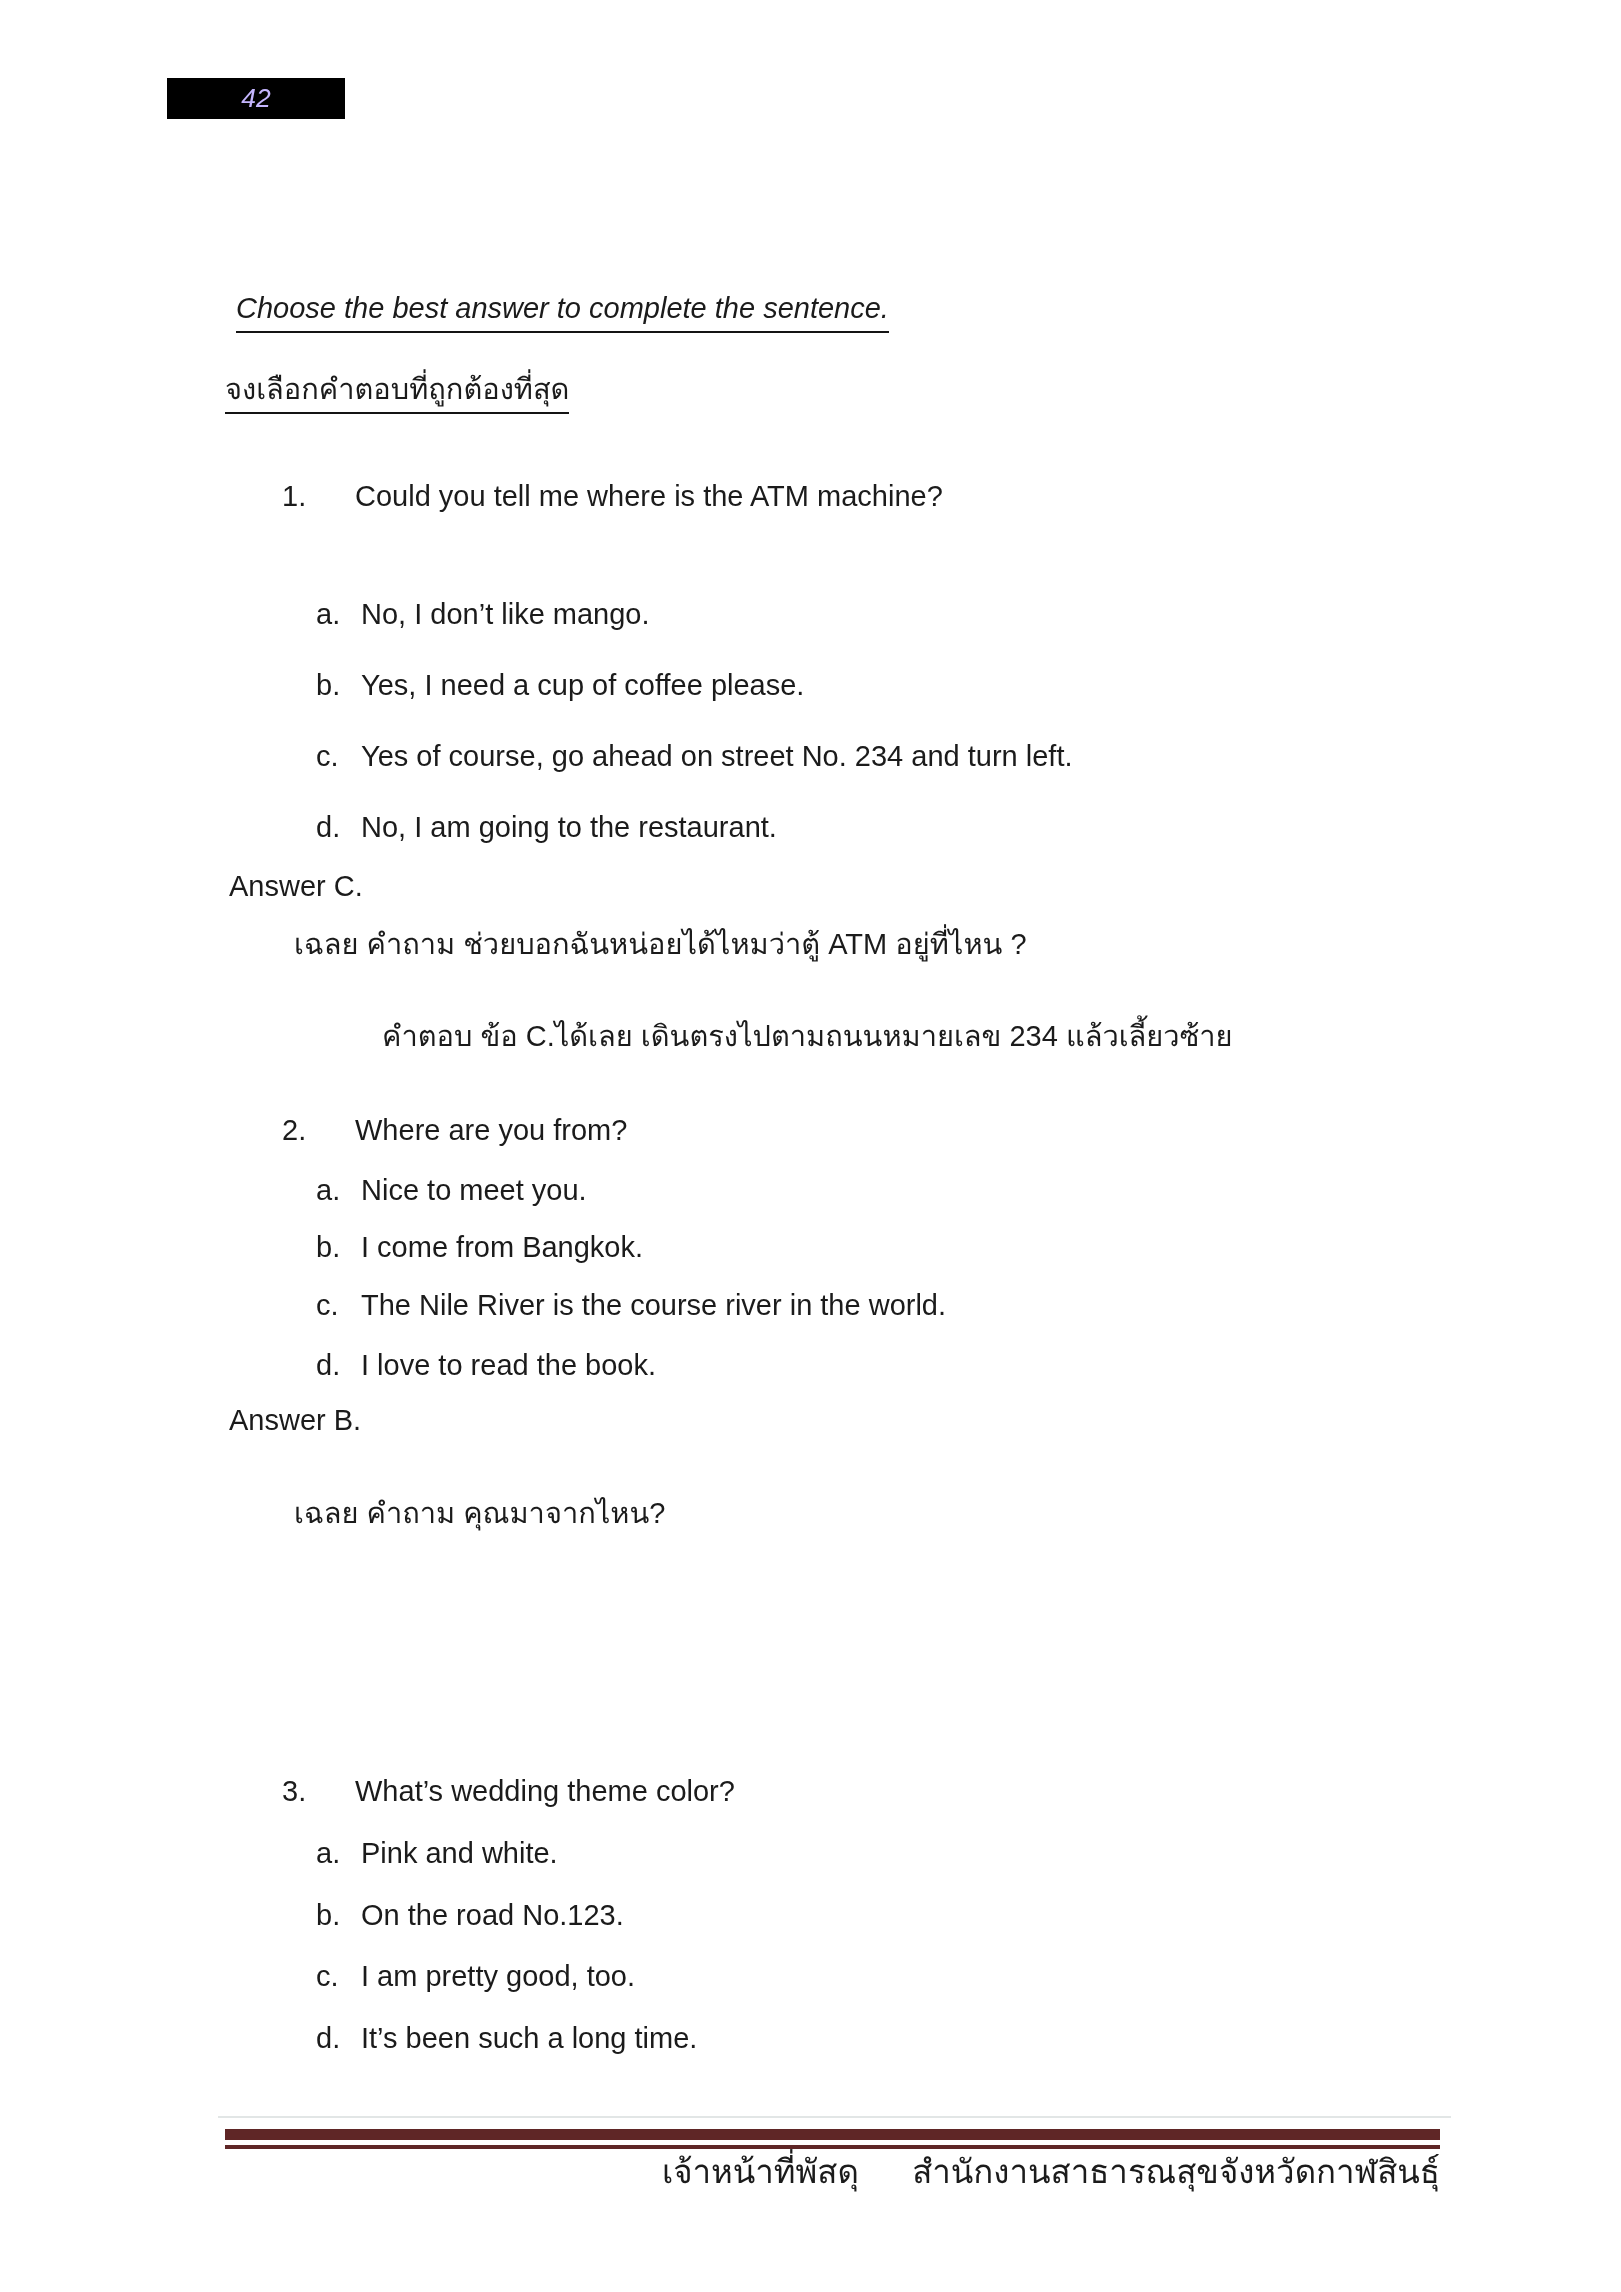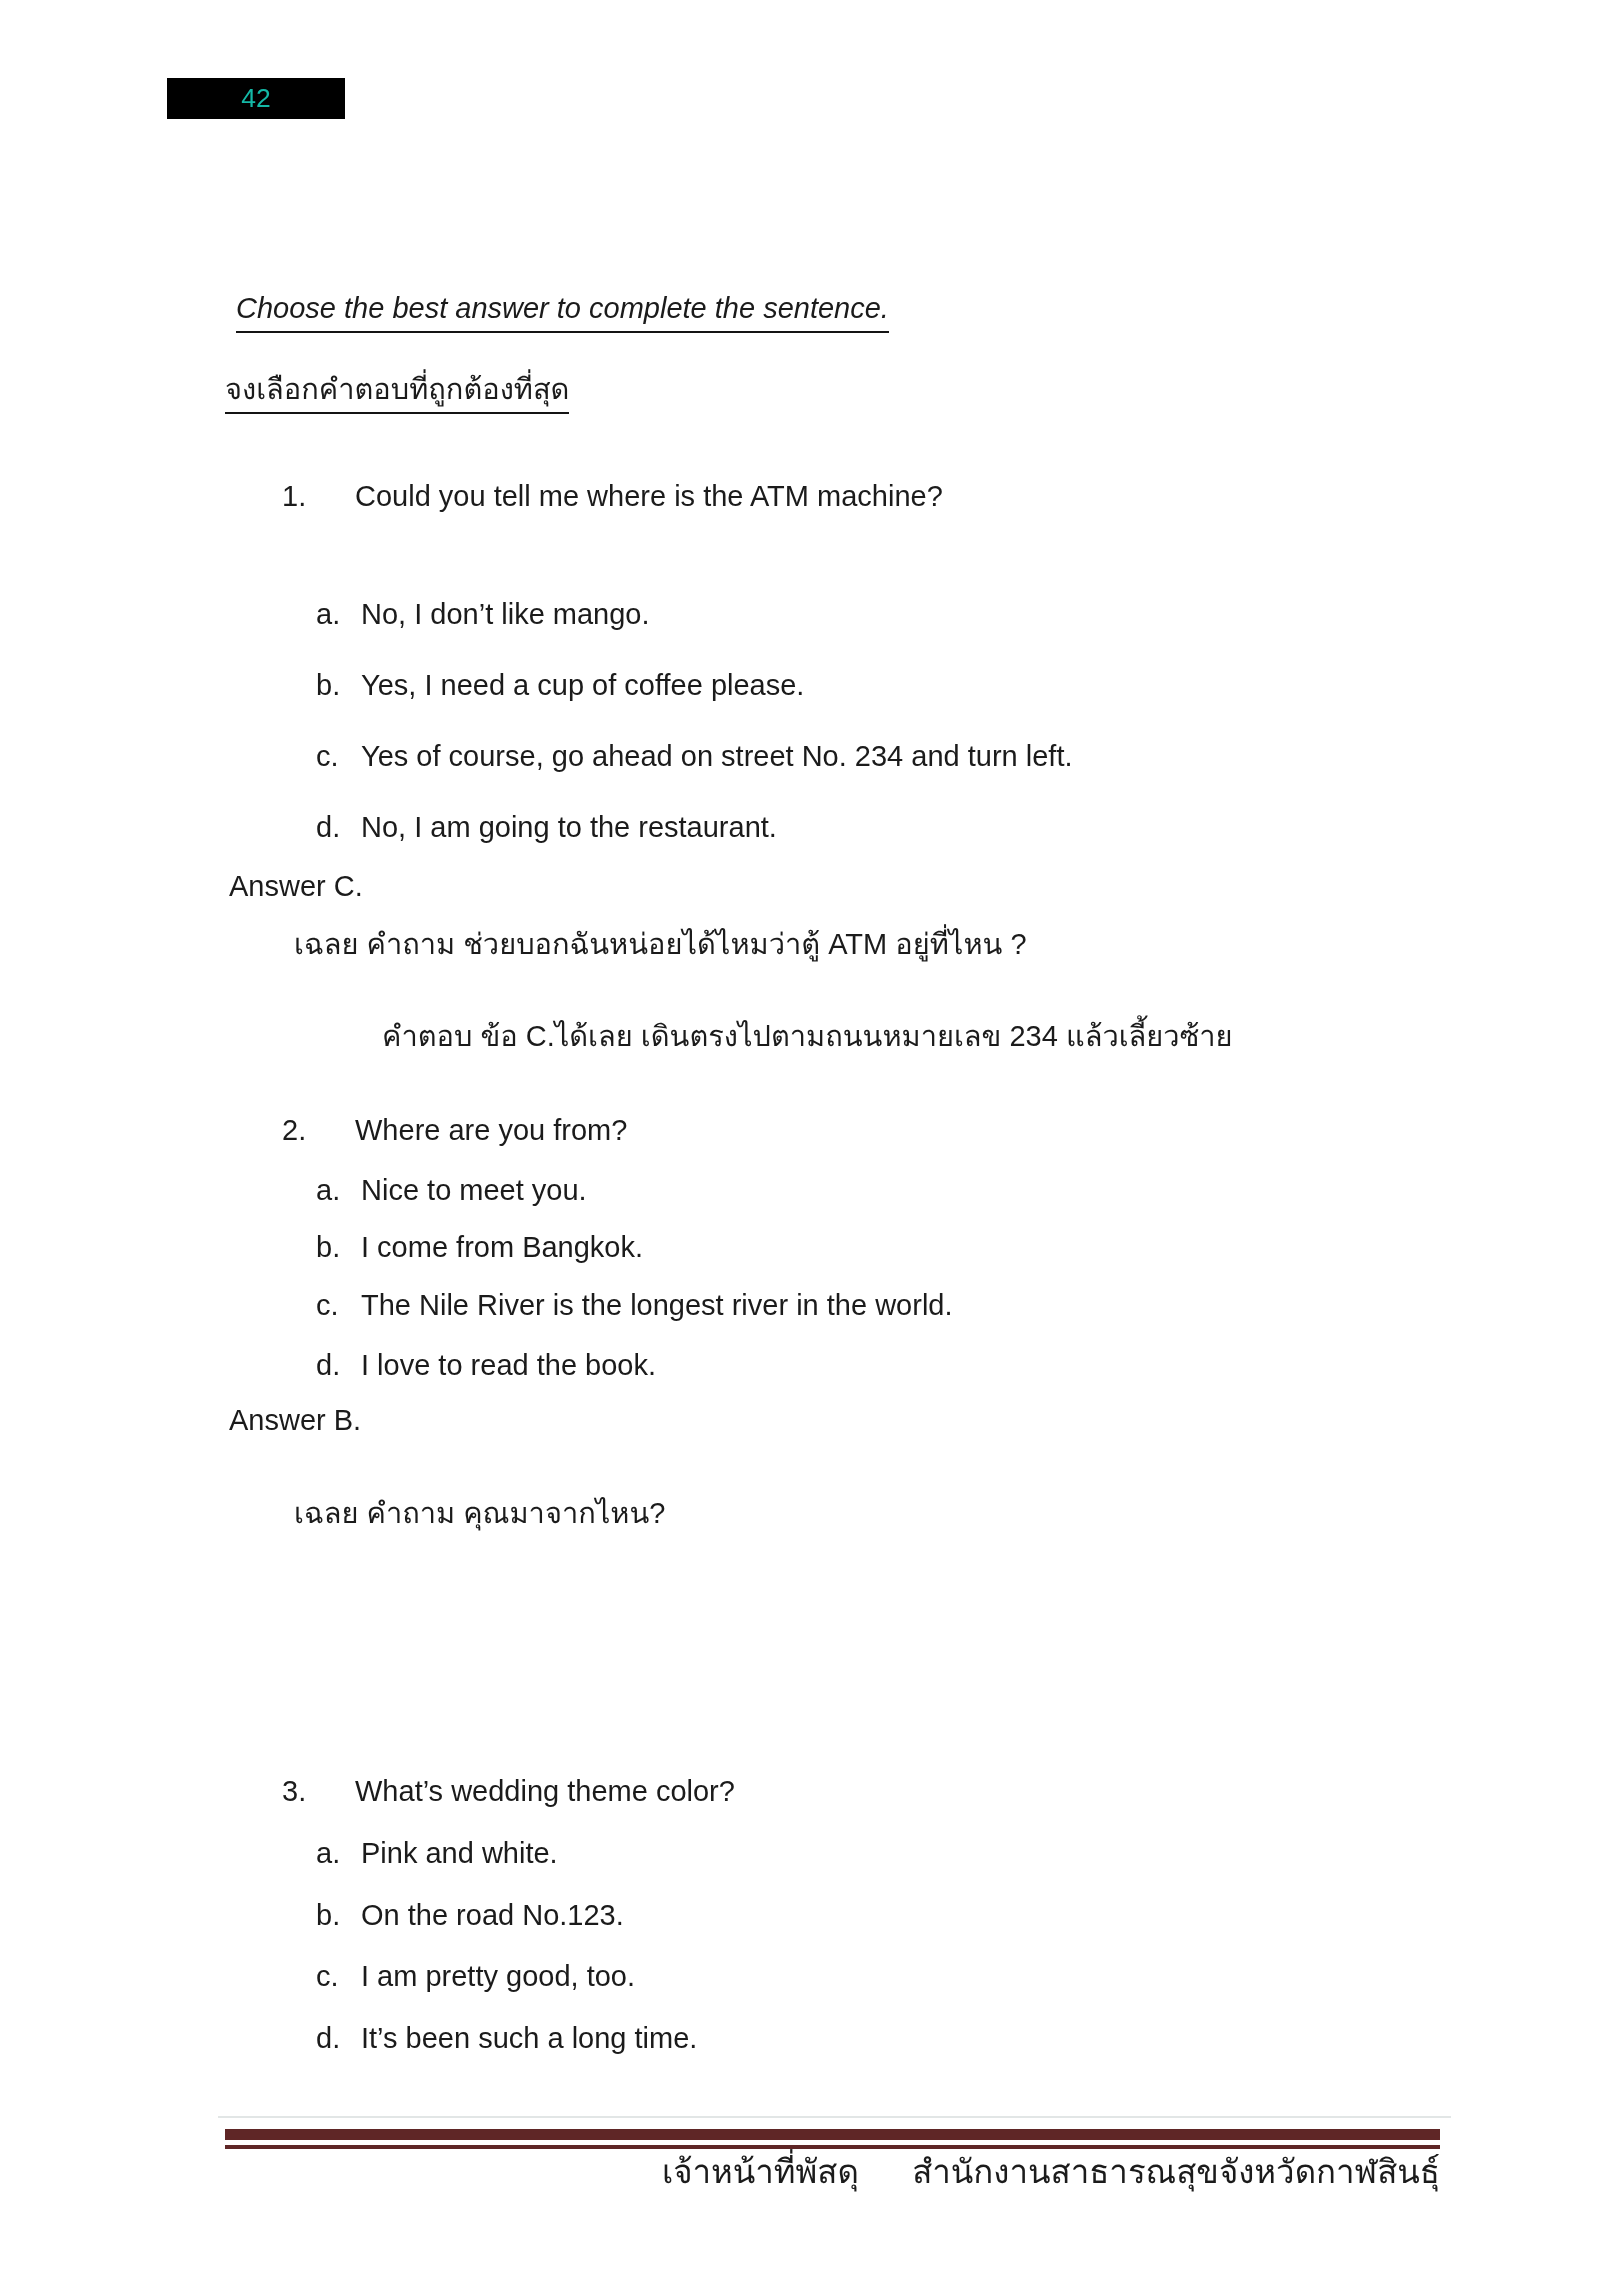--- a/index.html
+++ b/index.html
@@ -14,23 +14,24 @@
     line-height: 39px;
     overflow: hidden;
   }
   .abs { position: absolute; white-space: nowrap; }
 
   .page-number-badge {
     position: absolute;
     left: 167px; top: 78px;
     width: 178px; height: 41px;
     background: #000000;
-    color: #14b8a6;
+    color: #c4b5fd;
     display: flex; align-items: center; justify-content: center;
     font-size: 26.5px;
+    font-style: italic;
   }
 
   .doc-title {
     left: 225px; top: 196px;
     width: 1215px;
     text-align: center;
     font-weight: bold;
     font-size: 30px;
   }
 
@@ -117,21 +118,21 @@
   <div class="abs q-num" style="top:1111px">2.</div>
   <div class="abs q-text" style="top:1111px">Where are you from?</div>
 
   <div class="abs opt-letter" style="top:1171px">a.</div>
   <div class="abs opt-text" style="top:1171px">Nice to meet you.</div>
 
   <div class="abs opt-letter" style="top:1228px">b.</div>
   <div class="abs opt-text" style="top:1228px">I come from Bangkok.</div>
 
   <div class="abs opt-letter" style="top:1286px">c.</div>
-  <div class="abs opt-text" style="top:1286px">The Nile River is the longest river in the world.</div>
+  <div class="abs opt-text" style="top:1286px">The Nile River is the course river in the world.</div>
 
   <div class="abs opt-letter" style="top:1346px">d.</div>
   <div class="abs opt-text" style="top:1346px">I love to read the book.</div>
 
   <div class="abs answer-line" style="top:1401px">Answer B.</div>
 
   <div class="abs sol-q" style="top:1494px">เฉลย คำถาม คุณมาจากไหน?</div>
 
   <div class="abs q-num" style="top:1772px">3.</div>
   <div class="abs q-text" style="top:1772px">What’s wedding theme color?</div>

